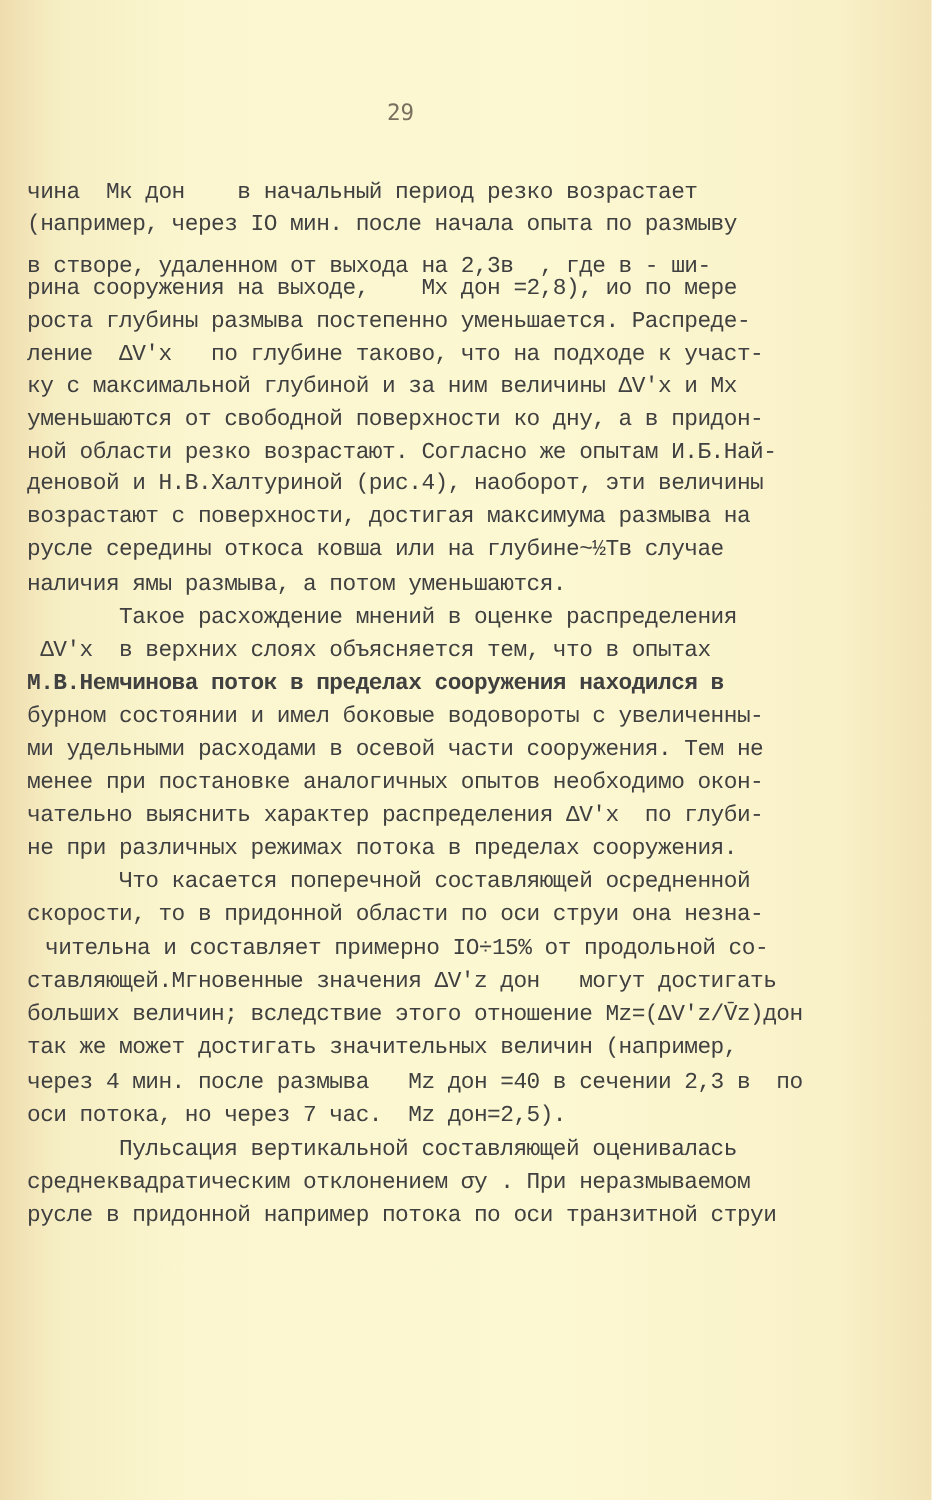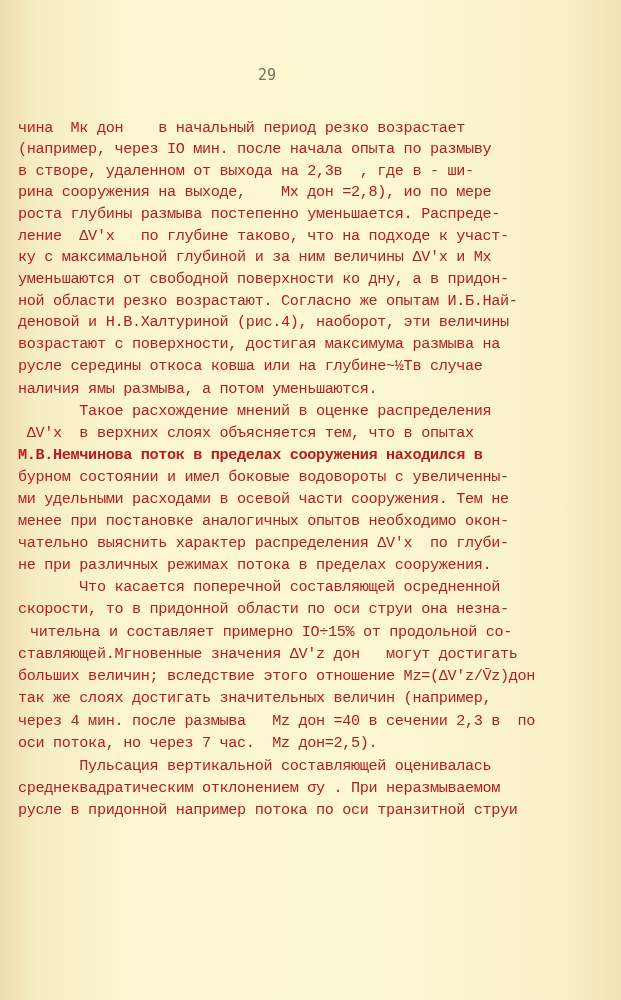--- a/index.html
+++ b/index.html
@@ -9,32 +9,32 @@
     position:relative;
   }
   .page { position:absolute; left:0; top:0; width:621px; height:884px; }
   .pagenum {
     position:absolute; left:258px; top:66px;
     font-family:"DejaVu Sans Mono", monospace; font-size:15px; color:#7a6e5e;
   }
   .line {
     position:absolute; left:18px; white-space:pre;
     font-family:"Liberation Mono", "DejaVu Sans Mono", monospace;
-    font-size:15.2px; color:#b91c1c; letter-spacing:-0.35px;
+    font-size:15.2px; color:#404040; letter-spacing:-0.35px;
   }
 </style>
 </head>
 <body>
 
 <div class="page">
   <div class="pagenum">29</div>
   <div id="lines">
       <div class="line" style="top: 119px;">чина  Mк дон    в начальный период резко возрастает</div>
       <div class="line" style="top: 140px;">(например, через IO мин. после начала опыта по размыву</div>
-      <div class="line" style="top: 162px;">в створе, удаленном от выхода на 2,3в  , где в - ши-</div>
+      <div class="line" style="top: 168px;">в створе, удаленном от выхода на 2,3в  , где в - ши-</div>
       <div class="line" style="top: 183px;">рина сооружения на выходе,    Mх дон =2,8), ио по мере</div>
       <div class="line" style="top: 205px;">роста глубины размыва постепенно уменьшается. Распреде-</div>
       <div class="line" style="top: 227px;">ление  ΔV'x   по глубине таково, что на подходе к участ-</div>
       <div class="line" style="top: 248px;">ку с максимальной глубиной и за ним величины ΔV'x и Mх</div>
       <div class="line" style="top: 270px;">уменьшаются от свободной поверхности ко дну, а в придон-</div>
       <div class="line" style="top: 292px;">ной области резко возрастают. Согласно же опытам И.Б.Най-</div>
       <div class="line" style="top: 313px;">деновой и Н.В.Халтуриной (рис.4), наоборот, эти величины</div>
       <div class="line" style="top: 335px;">возрастают с поверхности, достигая максимума размыва на</div>
       <div class="line" style="top: 357px;">русле середины откоса ковша или на глубине~½Тв случае</div>
       <div class="line" style="top: 380px;">наличия ямы размыва, а потом уменьшаются.</div>
@@ -44,20 +44,20 @@
       <div class="line" style="top: 468px;">бурном состоянии и имел боковые водовороты с увеличенны-</div>
       <div class="line" style="top: 490px;">ми удельными расходами в осевой части сооружения. Тем не</div>
       <div class="line" style="top: 512px;">менее при постановке аналогичных опытов необходимо окон-</div>
       <div class="line" style="top: 534px;">чательно выяснить характер распределения ΔV'x  по глуби-</div>
       <div class="line" style="top: 556px;">не при различных режимах потока в пределах сооружения.</div>
       <div class="line" style="top: 578px;">       Что касается поперечной составляющей осредненной</div>
       <div class="line" style="top: 600px;">скорости, то в придонной области по оси струи она незна-</div>
       <div class="line" style="top: 623px; margin-left: 12px;">чительна и составляет примерно IO÷15% от продольной со-</div>
       <div class="line" style="top: 645px;">ставляющей.Мгновенные значения ΔV'z дон   могут достигать</div>
       <div class="line" style="top: 667px;">больших величин; вследствие этого отношение Mz=(ΔV'z/V̄z)дон</div>
-      <div class="line" style="top: 689px;">так же слоях достигать значительных величин (например,</div>
+      <div class="line" style="top: 689px;">так же может достигать значительных величин (например,</div>
       <div class="line" style="top: 712px;">через 4 мин. после размыва   Mz дон =40 в сечении 2,3 в  по</div>
       <div class="line" style="top: 734px;">оси потока, но через 7 час.  Mz дон=2,5).</div>
       <div class="line" style="top: 757px;">       Пульсация вертикальной составляющей оценивалась</div>
       <div class="line" style="top: 779px;">среднеквадратическим отклонением σy . При неразмываемом</div>
       <div class="line" style="top: 801px;">русле в придонной например потока по оси транзитной струи</div>
     </div>
 </div>
 
 </body></html>

